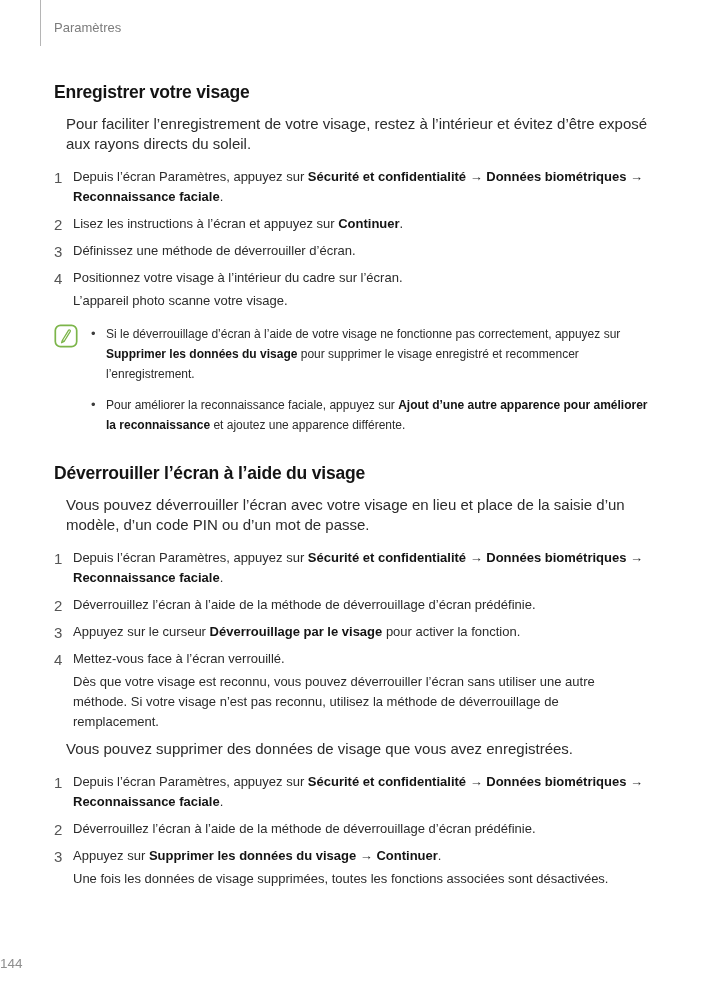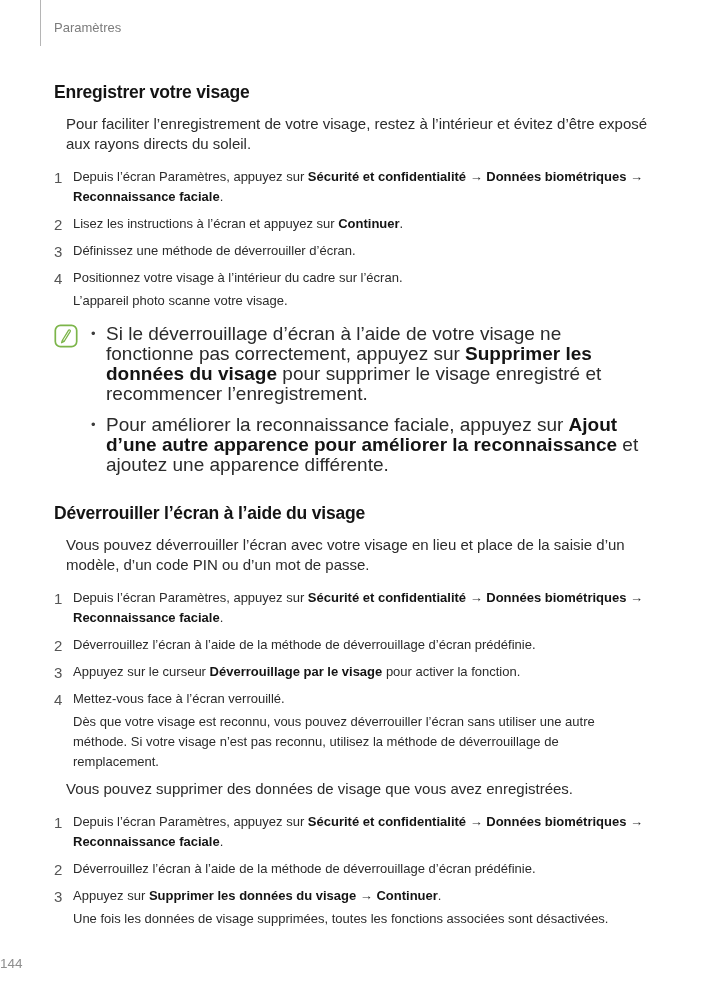--- a/index.html
+++ b/index.html
@@ -37,21 +37,21 @@
   }
   .step-body{flex:1;font-size:13px;line-height:20px;}
   .step-sub{margin-top:3px;}
 
   .note{display:flex;margin-top:13px;}
   .note-icon{flex:0 0 24px;width:24px;height:24px;margin-right:13px;}
   .note-bullets{flex:1;}
   .nb{display:flex;margin-bottom:11px;}
   .nb:last-child{margin-bottom:0;}
   .nb-dot{flex:0 0 15px;width:15px;font-size:13px;line-height:20px;color:#3c3c3c;text-align:left;}
-  .nb-text{flex:1;font-size:19px;line-height:20px;}
+  .nb-text{flex:1;font-size:12px;line-height:20px;}
 
   .footer{position:absolute;left:0;bottom:22px;width:100%;}
   .page-num{font-size:13.5px;color:#8f8f8f;}
 </style>
 </head>
 <body>
 
 <div class="page">
 
   <div class="hdr">

